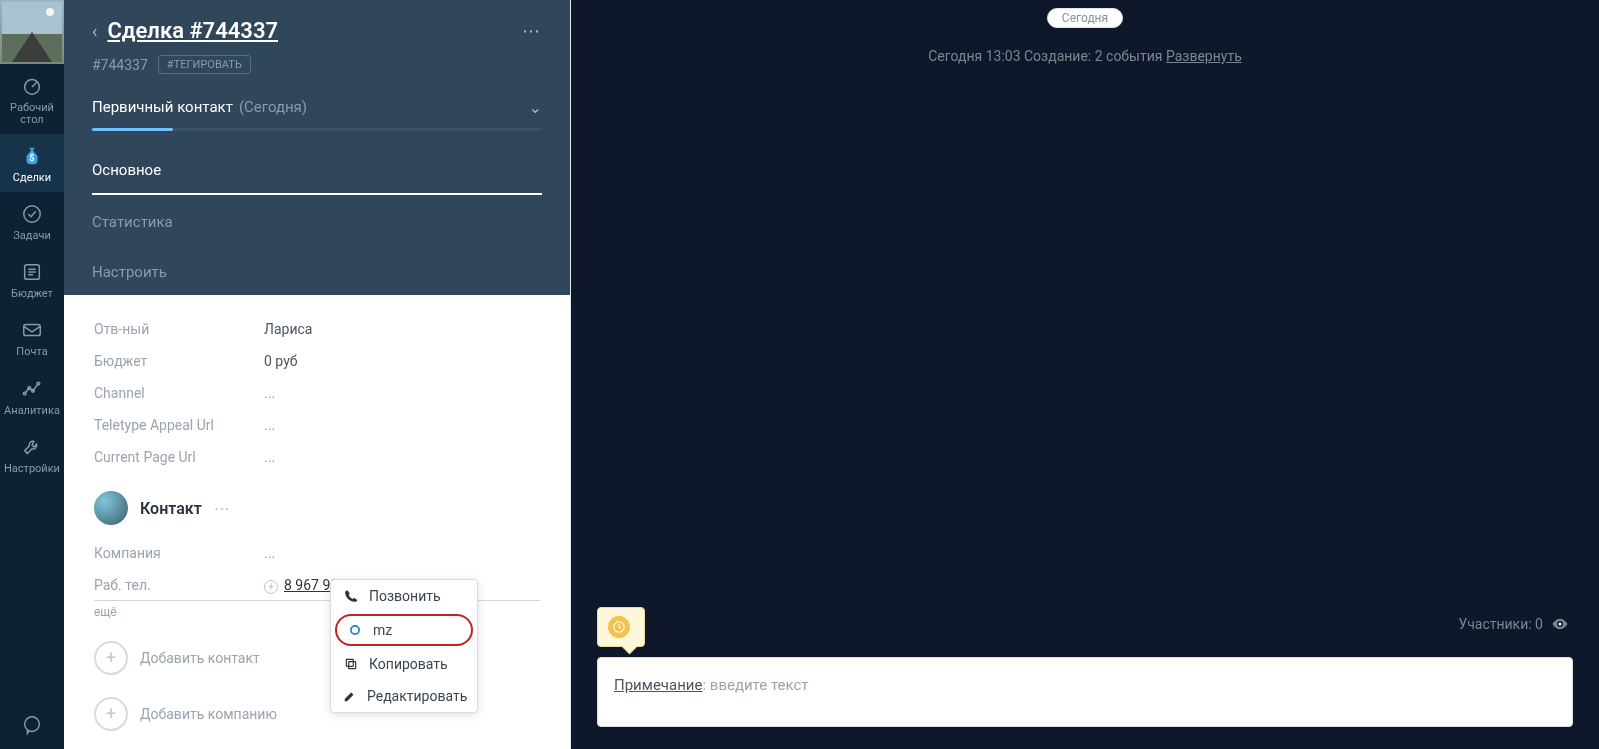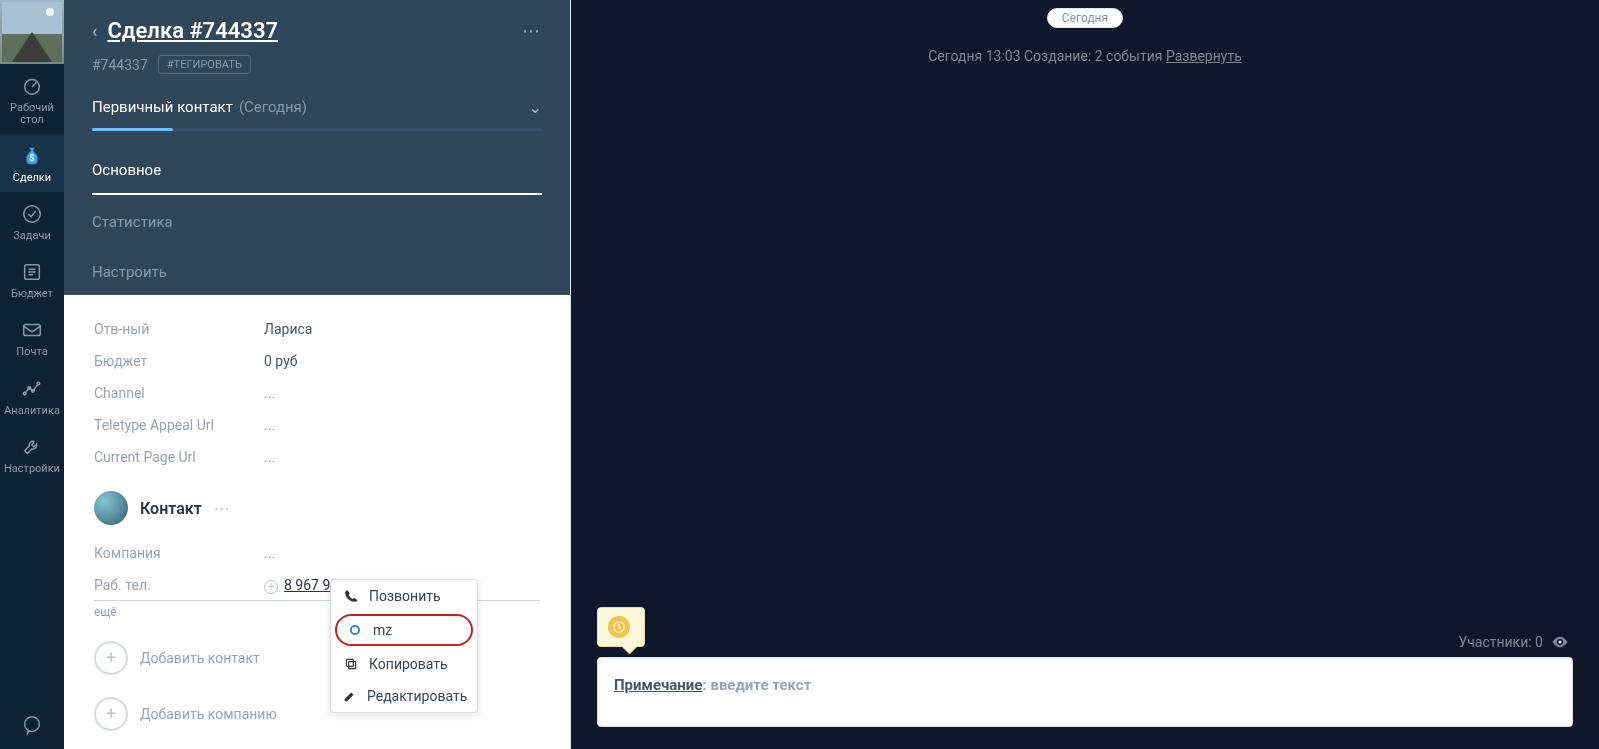--- a/index.html
+++ b/index.html
@@ -56,23 +56,23 @@
   .feed { flex:1; background:#0f172a; display:flex; flex-direction:column; position:relative; }
   .feed-head { display:flex; justify-content:center; padding:8px 0 0; }
   .pill { background:#fff; border:1px solid #e2e6ea; color:#8a9299; font-size:12px; padding:2px 14px; border-radius:12px;}
   .feed-line { text-align:center; color:#7c8690; font-size:14px; margin-top:20px;}
   .feed-line a { color:#7c8690; text-decoration:underline; cursor:pointer;}
   .feed-spacer { flex:1; }
   .task-banner { margin:0 0 10px 26px; align-self:flex-start; background:#fff7d9; border:1px solid #e9dca0; border-radius:4px; padding:8px 14px 8px 10px; display:flex; align-items:center; gap:12px; font-size:14px; color:#6b6146; position:relative;}
   .task-banner::after{content:""; position:absolute; left:26px; bottom:-6px; width:10px; height:10px; background:#fff7d9; border-left:1px solid #e9dca0; border-bottom:1px solid #e9dca0; transform:rotate(-45deg);}
   .task-banner .clock { width:22px; height:22px; border-radius:50%; background:#f2c24a; display:flex; align-items:center; justify-content:center; color:#fff; font-size:13px;}
   .task-banner a { color:#6b6146; text-decoration:underline; }
-  .participants { position:absolute; right:30px; bottom:98px; font-size:14px; color:#7c8690; display:flex; align-items:center; gap:8px;}
+  .participants { position:absolute; right:30px; bottom:116px; font-size:14px; color:#7c8690; display:flex; align-items:center; gap:8px;}
   .eye { width:18px; height:18px; }
-  .note { margin:0 26px 22px; background:#fff; border:1px solid #d9dee3; border-radius:4px; padding:18px 16px; font-size:15px; color:#9aa4ae; min-height:70px;font-weight:bold;}
+  .note { margin:0 26px 22px; background:#fff; border:1px solid #d9dee3; border-radius:4px; padding:18px 16px; font-size:15px; color:#9aa4ae; min-height:70px;}
   .note .note-label { color:#4a5560; text-decoration:underline; }
   .divider { width:1px; background:#e3e7eb; }
   svg { display:block; }
 </style>
 </head>
 <body>
 
 <div class="nav">
   <div class="avatar-box">
     <svg viewBox="0 0 60 60">

